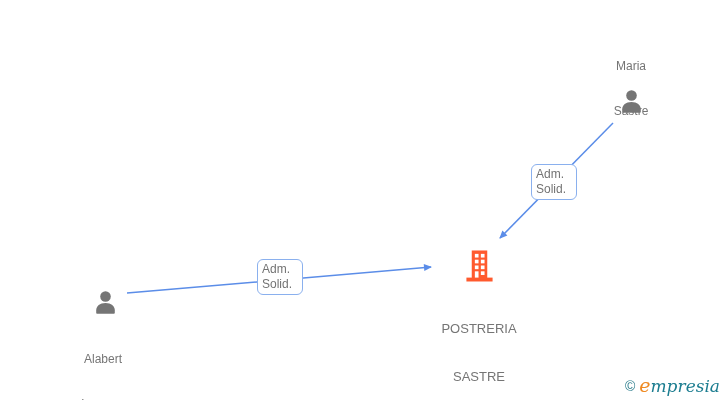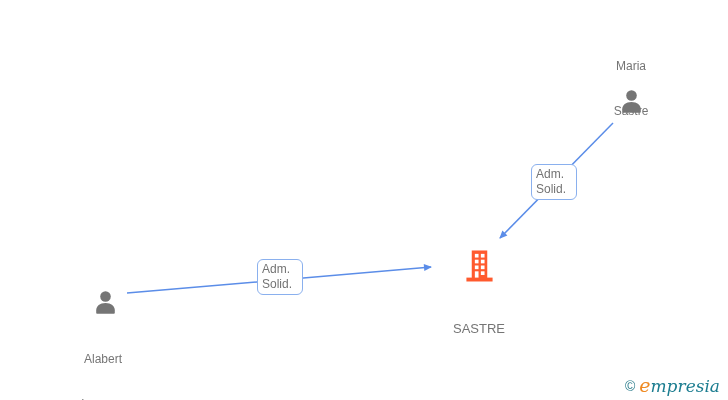--- a/index.html
+++ b/index.html
@@ -119,20 +119,21 @@
         <rect x="11.2" y="12" width="3.8" height="3.8" fill="#ffffff"></rect>
         <rect x="17.4" y="12" width="3.8" height="3.8" fill="#ffffff"></rect>
         <rect x="11.2" y="18" width="3.8" height="3.8" fill="#ffffff"></rect>
         <rect x="17.4" y="18" width="3.8" height="3.8" fill="#ffffff"></rect>
         <rect x="11.2" y="24" width="3.8" height="6.5" fill="#ffffff"></rect>
         <rect x="17.4" y="24" width="3.8" height="3.8" fill="#ffffff"></rect>
       </svg>
     </span>
   </div>
   <div class="node company-name" id="node-company-name">
+    <div>POSTRERIA</div>
     <div>SASTRE</div>
     
   </div>
 
   <div class="edge-label" id="edge-label-1">
     <div>Adm.</div>
     <div>Solid.</div>
   </div>
   <div class="edge-label" id="edge-label-2">
     <div>Adm.</div>

